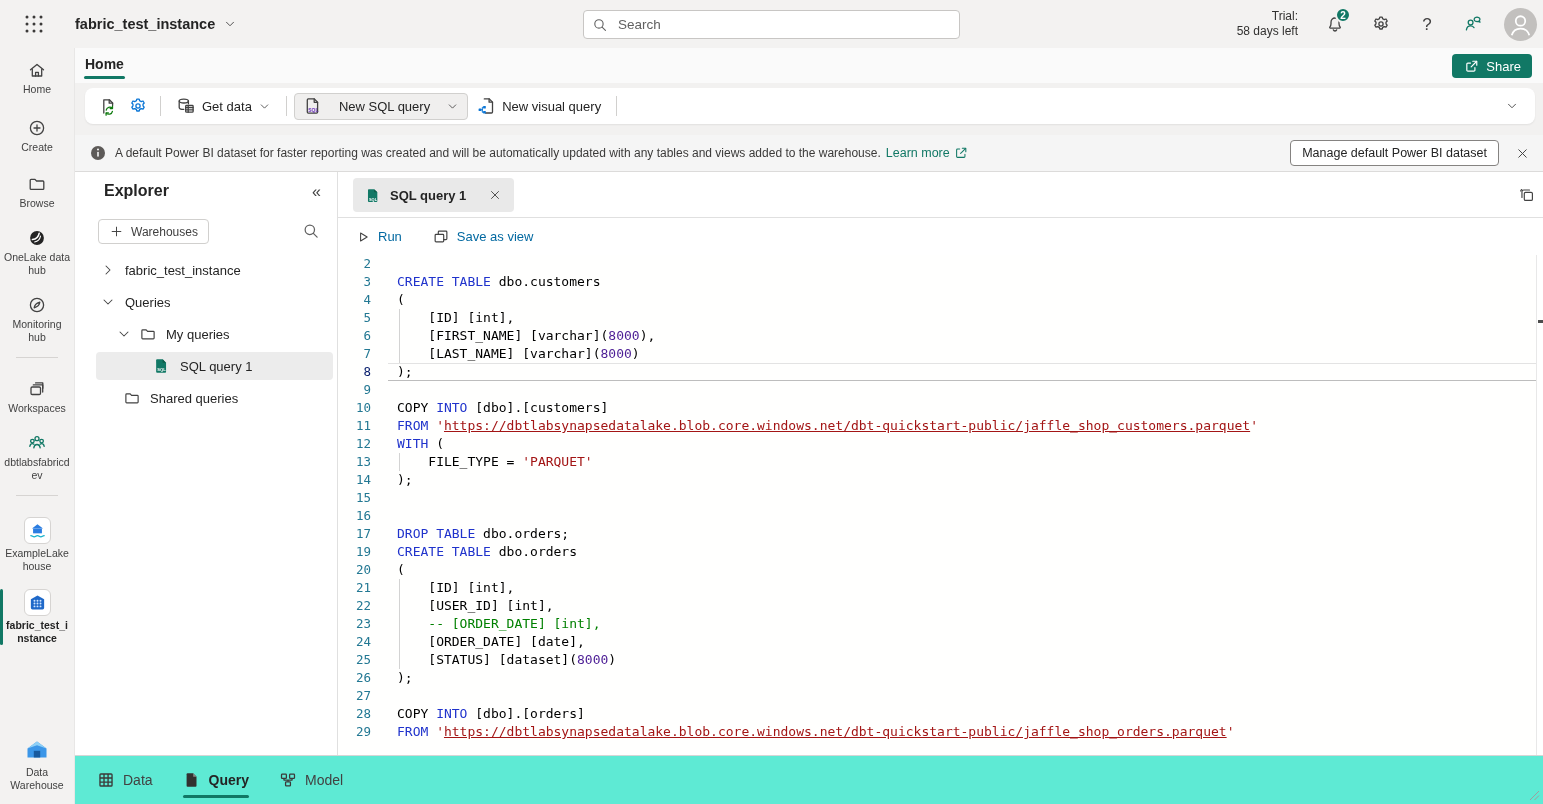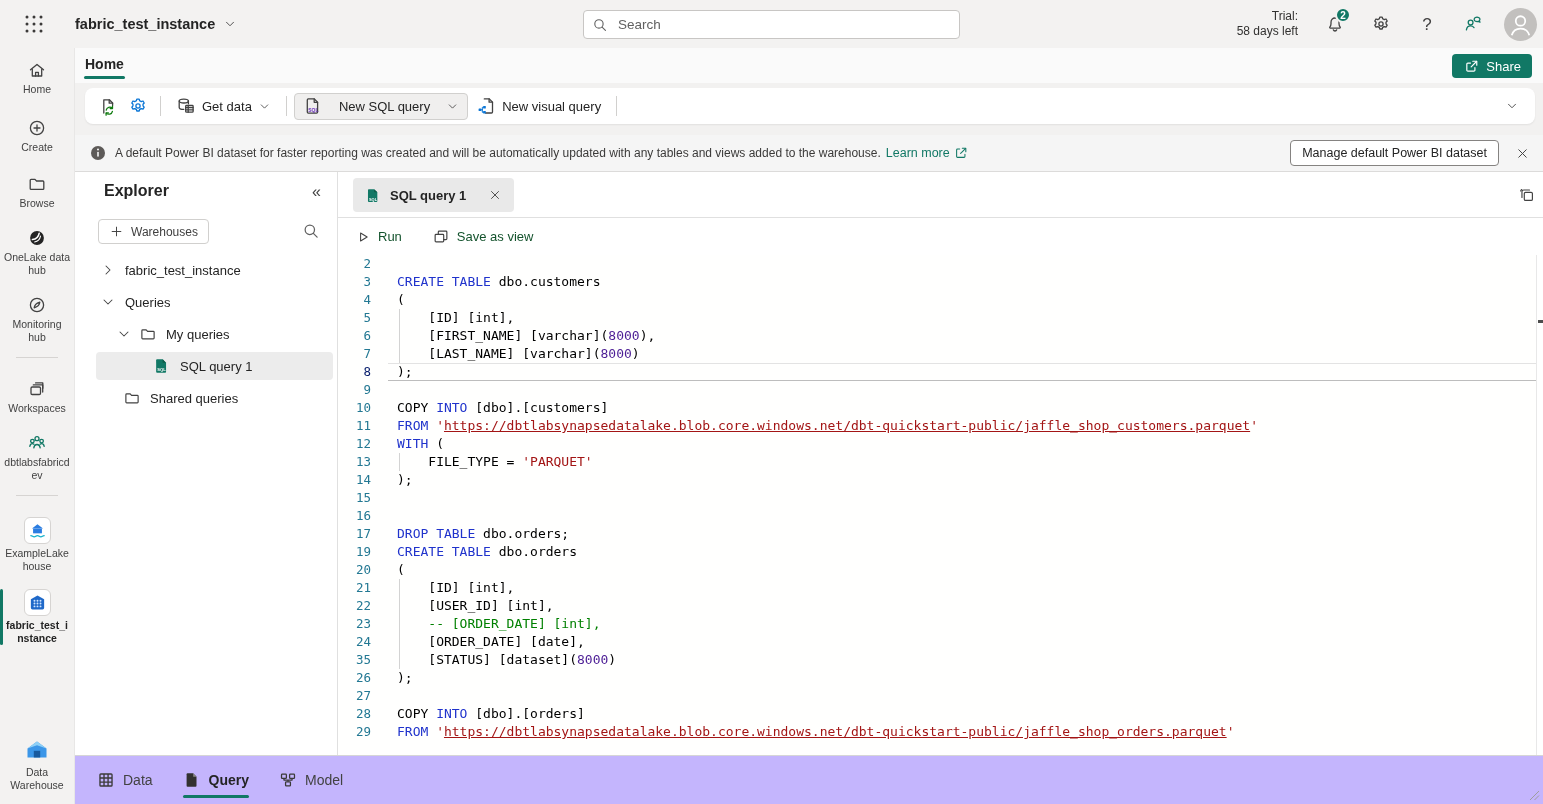--- a/index.html
+++ b/index.html
@@ -74,39 +74,39 @@
   .tree-row.lvl1{padding-left:20px;}
   .tree-row.lvl2{padding-left:50px;}
 
   .editor-pane{position:absolute;left:255px;right:0;top:0;height:100%;background:#fff;}
   .tabbar{position:absolute;left:0;top:0;right:0;height:46px;border-bottom:1px solid #e0e0e0;background:#fff;}
   .query-tab{position:absolute;left:15px;top:6px;height:34px;background:#e9e9e9;border-radius:4px;display:flex;align-items:center;padding:0 12px;gap:8px;cursor:pointer;}
   .query-tab .title{font-size:13px;font-weight:700;color:#242424;}
   .tab-close{width:14px;height:14px;margin-left:14px;cursor:pointer;}
   .copy-btn{position:absolute;right:15px;top:14px;width:18px;height:18px;cursor:pointer;}
   .querybar{position:absolute;left:0;top:46px;right:0;height:37px;display:flex;align-items:center;padding-left:17px;background:#fff;}
-  .qb-btn{display:flex;align-items:center;gap:7px;font-size:13px;color:#14532d;cursor:pointer;margin-right:30px;}
+  .qb-btn{display:flex;align-items:center;gap:7px;font-size:13px;color:#0369a1;cursor:pointer;margin-right:30px;}
 
   .editor{position:absolute;left:0;top:83px;right:0;bottom:0;background:#fffffe;overflow:hidden;font-family:"DejaVu Sans Mono",monospace;}
   .code-row{display:flex;height:18px;line-height:18px;font-size:13px;}
   .gutter{width:50px;flex:0 0 50px;text-align:right;padding-right:17px;color:#237893;font-size:12.5px;}
   .code{flex:1;white-space:pre;position:relative;padding-left:9px;color:#000;}
   .code.guide::before{content:"";position:absolute;left:11px;top:0;bottom:0;width:1px;background:#d3d3d3;}
   .code-row.current .code{box-shadow:inset 0 1px 0 #e3e3e3, inset 0 -1px 0 #bdbdbd;}
   .code-row.current .gutter{color:#0b216f;}
   .tk-k{color:#2033cc;}
   .tk-s{color:#a31515;}
   .tk-su{color:#a31515;text-decoration:underline;}
   .tk-num{color:#4c1d95;}
   .tk-c{color:#008000;}
   .overview{position:absolute;right:0;top:0;bottom:0;width:15px;background:#fff;border-left:1px solid #e8e8e8;z-index:2;}
   .ov-cursor{position:absolute;left:1px;right:0;top:65px;height:3px;background:#4d4d4d;}
 
   
-  .bottombar{position:absolute;left:0;bottom:0;width:100%;height:49px;background:#c4b5fd;border-top:1px solid #d6d6d6;display:flex;align-items:center;padding-left:22px;}
+  .bottombar{position:absolute;left:0;bottom:0;width:100%;height:49px;background:#5eead4;border-top:1px solid #d6d6d6;display:flex;align-items:center;padding-left:22px;}
   .btab{position:relative;height:100%;display:flex;align-items:center;gap:8px;font-size:14px;color:#424242;margin-right:30px;cursor:pointer;}
   .btab .bicon{width:18px;height:18px;}
   .btab.active{font-weight:700;color:#242424;}
   .btab.active::after{content:"";position:absolute;left:0;right:0;bottom:6px;height:3px;background:#117865;border-radius:2px;}
   .grip{position:absolute;right:3px;bottom:3px;width:11px;height:11px;}
 </style>
 </head>
 <body>
 
 <header class="topbar">
@@ -606,21 +606,21 @@
             </div>
             <div class="code-row">
               <div class="gutter">23</div>
               <div class="code guide"><span class="tk-c">    -- [ORDER_DATE] [int],</span></div>
             </div>
             <div class="code-row">
               <div class="gutter">24</div>
               <div class="code guide"><span>    [ORDER_DATE] [date],</span></div>
             </div>
             <div class="code-row">
-              <div class="gutter">35</div>
+              <div class="gutter">25</div>
               <div class="code guide"><span>    [STATUS] [dataset](</span><span class="tk-num">8000</span><span>)</span></div>
             </div>
             <div class="code-row">
               <div class="gutter">26</div>
               <div class="code"><span>);</span></div>
             </div>
             <div class="code-row">
               <div class="gutter">27</div>
               <div class="code"></div>
             </div>

